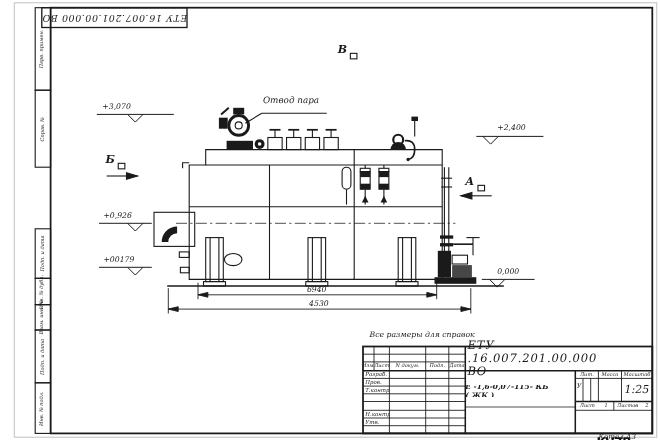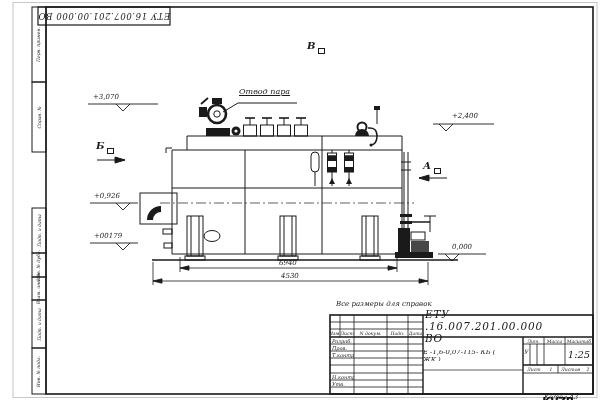--- a/index.html
+++ b/index.html
@@ -241,21 +241,21 @@
   <div class="marg" style="left:32px;top:277px;width:14px;height:23px;">
       <span>Взам. инв. №</span>
     </div>
   <div class="marg" style="left:32px;top:300px;width:14px;height:48px;">
       <span>Подп. и дата</span>
     </div>
   <div class="marg" style="left:32px;top:348px;width:14px;height:46px;">
       <span>Инв. № подл.</span>
     </div>
 
-  <div class="t callout" style="left:239px;top:88px;text-decoration:underline;">Отвод пара</div>
+  <div class="t callout" style="left:239px;top:88px;">Отвод пара</div>
   <div class="t elev" style="left:93px;top:94px;">+3,070</div>
   <div class="t elev" style="left:94px;top:193px;">+0,926</div>
   <div class="t elev" style="left:94px;top:233px;">+00179</div>
   <div class="t elev" style="left:452px;top:113px;">+2,400</div>
   <div class="t elev" style="left:452px;top:244px;">0,000</div>
   <div class="t view" style="left:96px;top:141px;">Б</div>
   <div class="vbox" style="left:107px;top:148px;"></div>
   <div class="t view" style="left:423px;top:161px;">А</div>
   <div class="vbox" style="left:434px;top:168px;"></div>
   <div class="t view" style="left:307px;top:41px;">В</div>
@@ -268,21 +268,21 @@
   <div class="cell h45" style="left:330px;top:329px;width:10px;height:8px;">Изм.</div>
   <div class="cell h45" style="left:340px;top:329px;width:14px;height:8px;">Лист</div>
   <div class="cell h45" style="left:354px;top:329px;width:33px;height:8px;">N докум.</div>
   <div class="cell h45" style="left:387px;top:329px;width:21px;height:8px;">Подп.</div>
   <div class="cell h45" style="left:408px;top:329px;width:15px;height:8px;">Дата</div>
   <div class="cell h5 left" style="left:332px;top:337px;width:22px;height:7px;">Разраб.</div>
   <div class="cell h5 left" style="left:332px;top:344px;width:22px;height:7px;">Пров.</div>
   <div class="cell h5 left" style="left:332px;top:351px;width:22px;height:7px;">Т.контр.</div>
   <div class="cell h5 left" style="left:332px;top:373px;width:22px;height:7px;">Н.контр.</div>
   <div class="cell h5 left" style="left:332px;top:380px;width:22px;height:7px;">Утв.</div>
-  <div class="cell" style="left:423px;top:350px;width:80px;height:11px;font-size:6.8px;">Е -1,6-0,07-115- КБ ( ЖК )</div>
+  <div class="cell" style="left:423px;top:350px;width:80px;height:11px;font-size:6.8px;font-weight:bold;">Е -1,6-0,07-115- КБ ( ЖК )</div>
   <div class="cell h45" style="left:523px;top:337px;width:21px;height:8px;">Лит.</div>
   <div class="cell h45" style="left:544px;top:337px;width:21px;height:8px;">Масса</div>
   <div class="cell h45" style="left:565px;top:337px;width:28px;height:8px;">Масштаб</div>
   <div class="cell" style="left:523px;top:346px;width:7px;height:10px;font-size:6px;">У</div>
   <div class="cell" style="left:565px;top:348px;width:28px;height:12px;font-size:10px;">1:25</div>
   <div class="cell h45 left" style="left:527px;top:365px;width:18px;height:8px;">Лист</div>
   <div class="cell h45" style="left:546px;top:365px;width:10px;height:8px;">1</div>
   <div class="cell h45 left" style="left:561px;top:365px;width:22px;height:8px;">Листов</div>
   <div class="cell h45" style="left:583px;top:365px;width:10px;height:8px;">2</div>
   <div id="logo">

